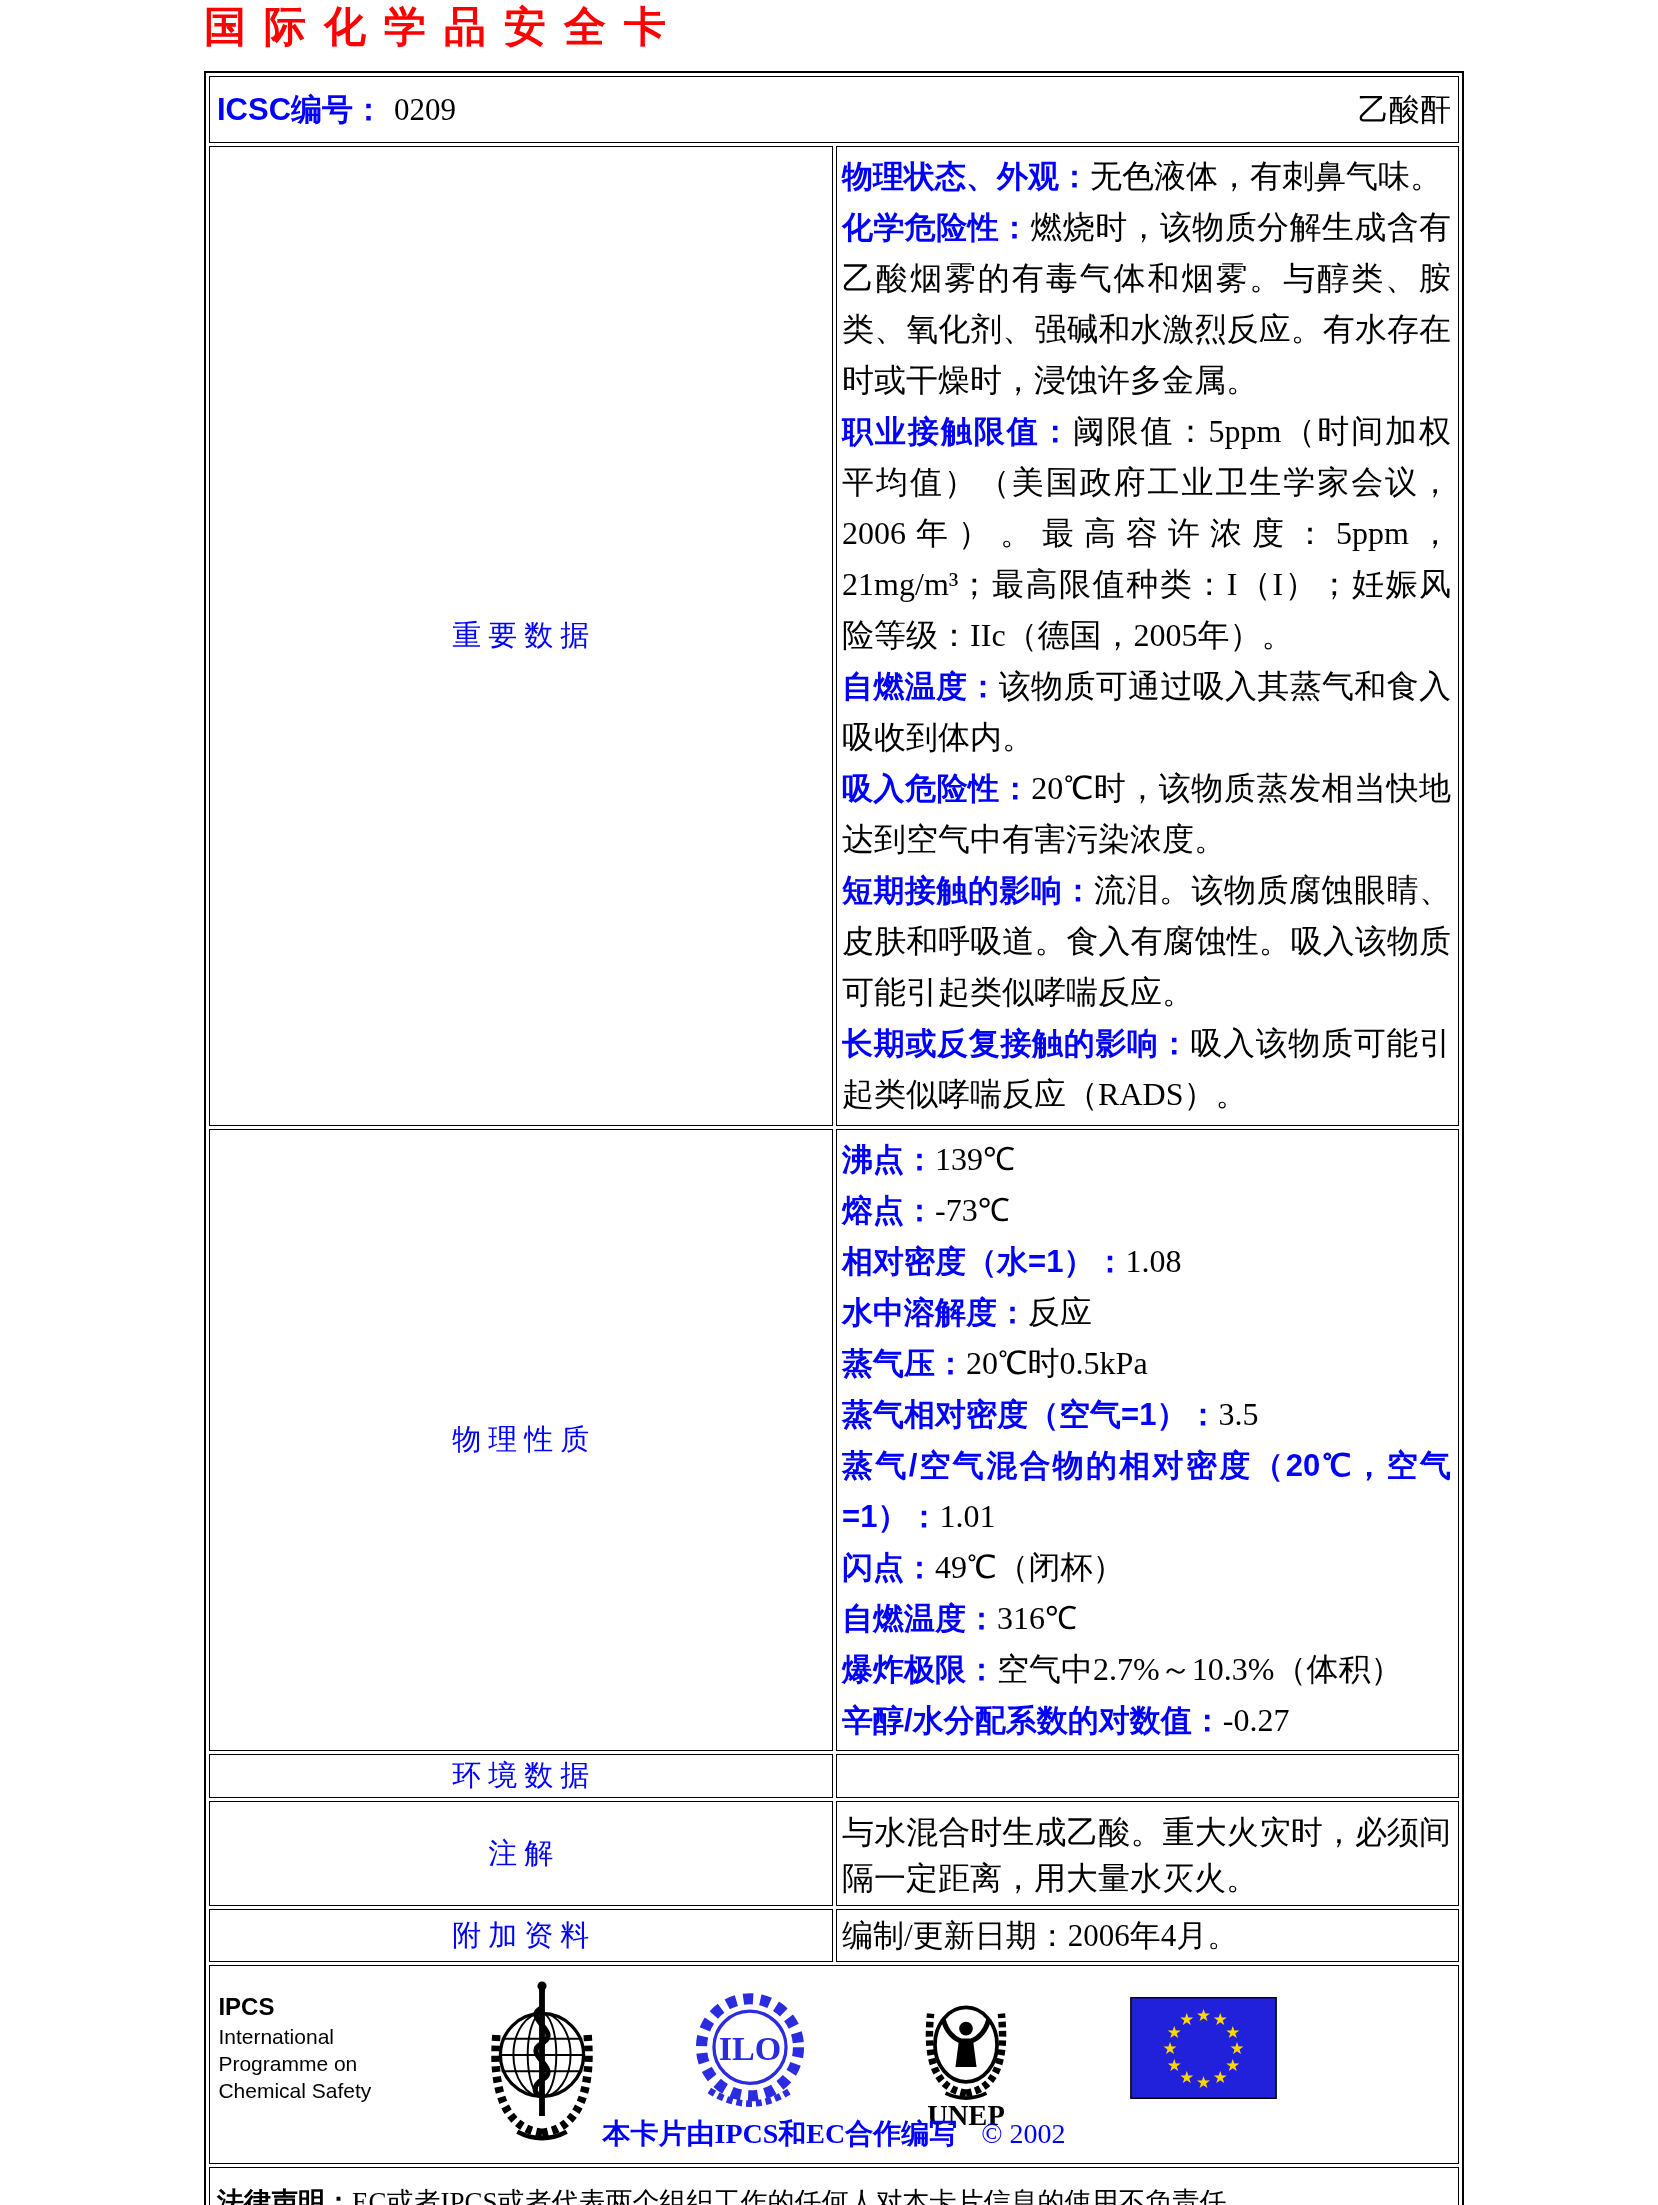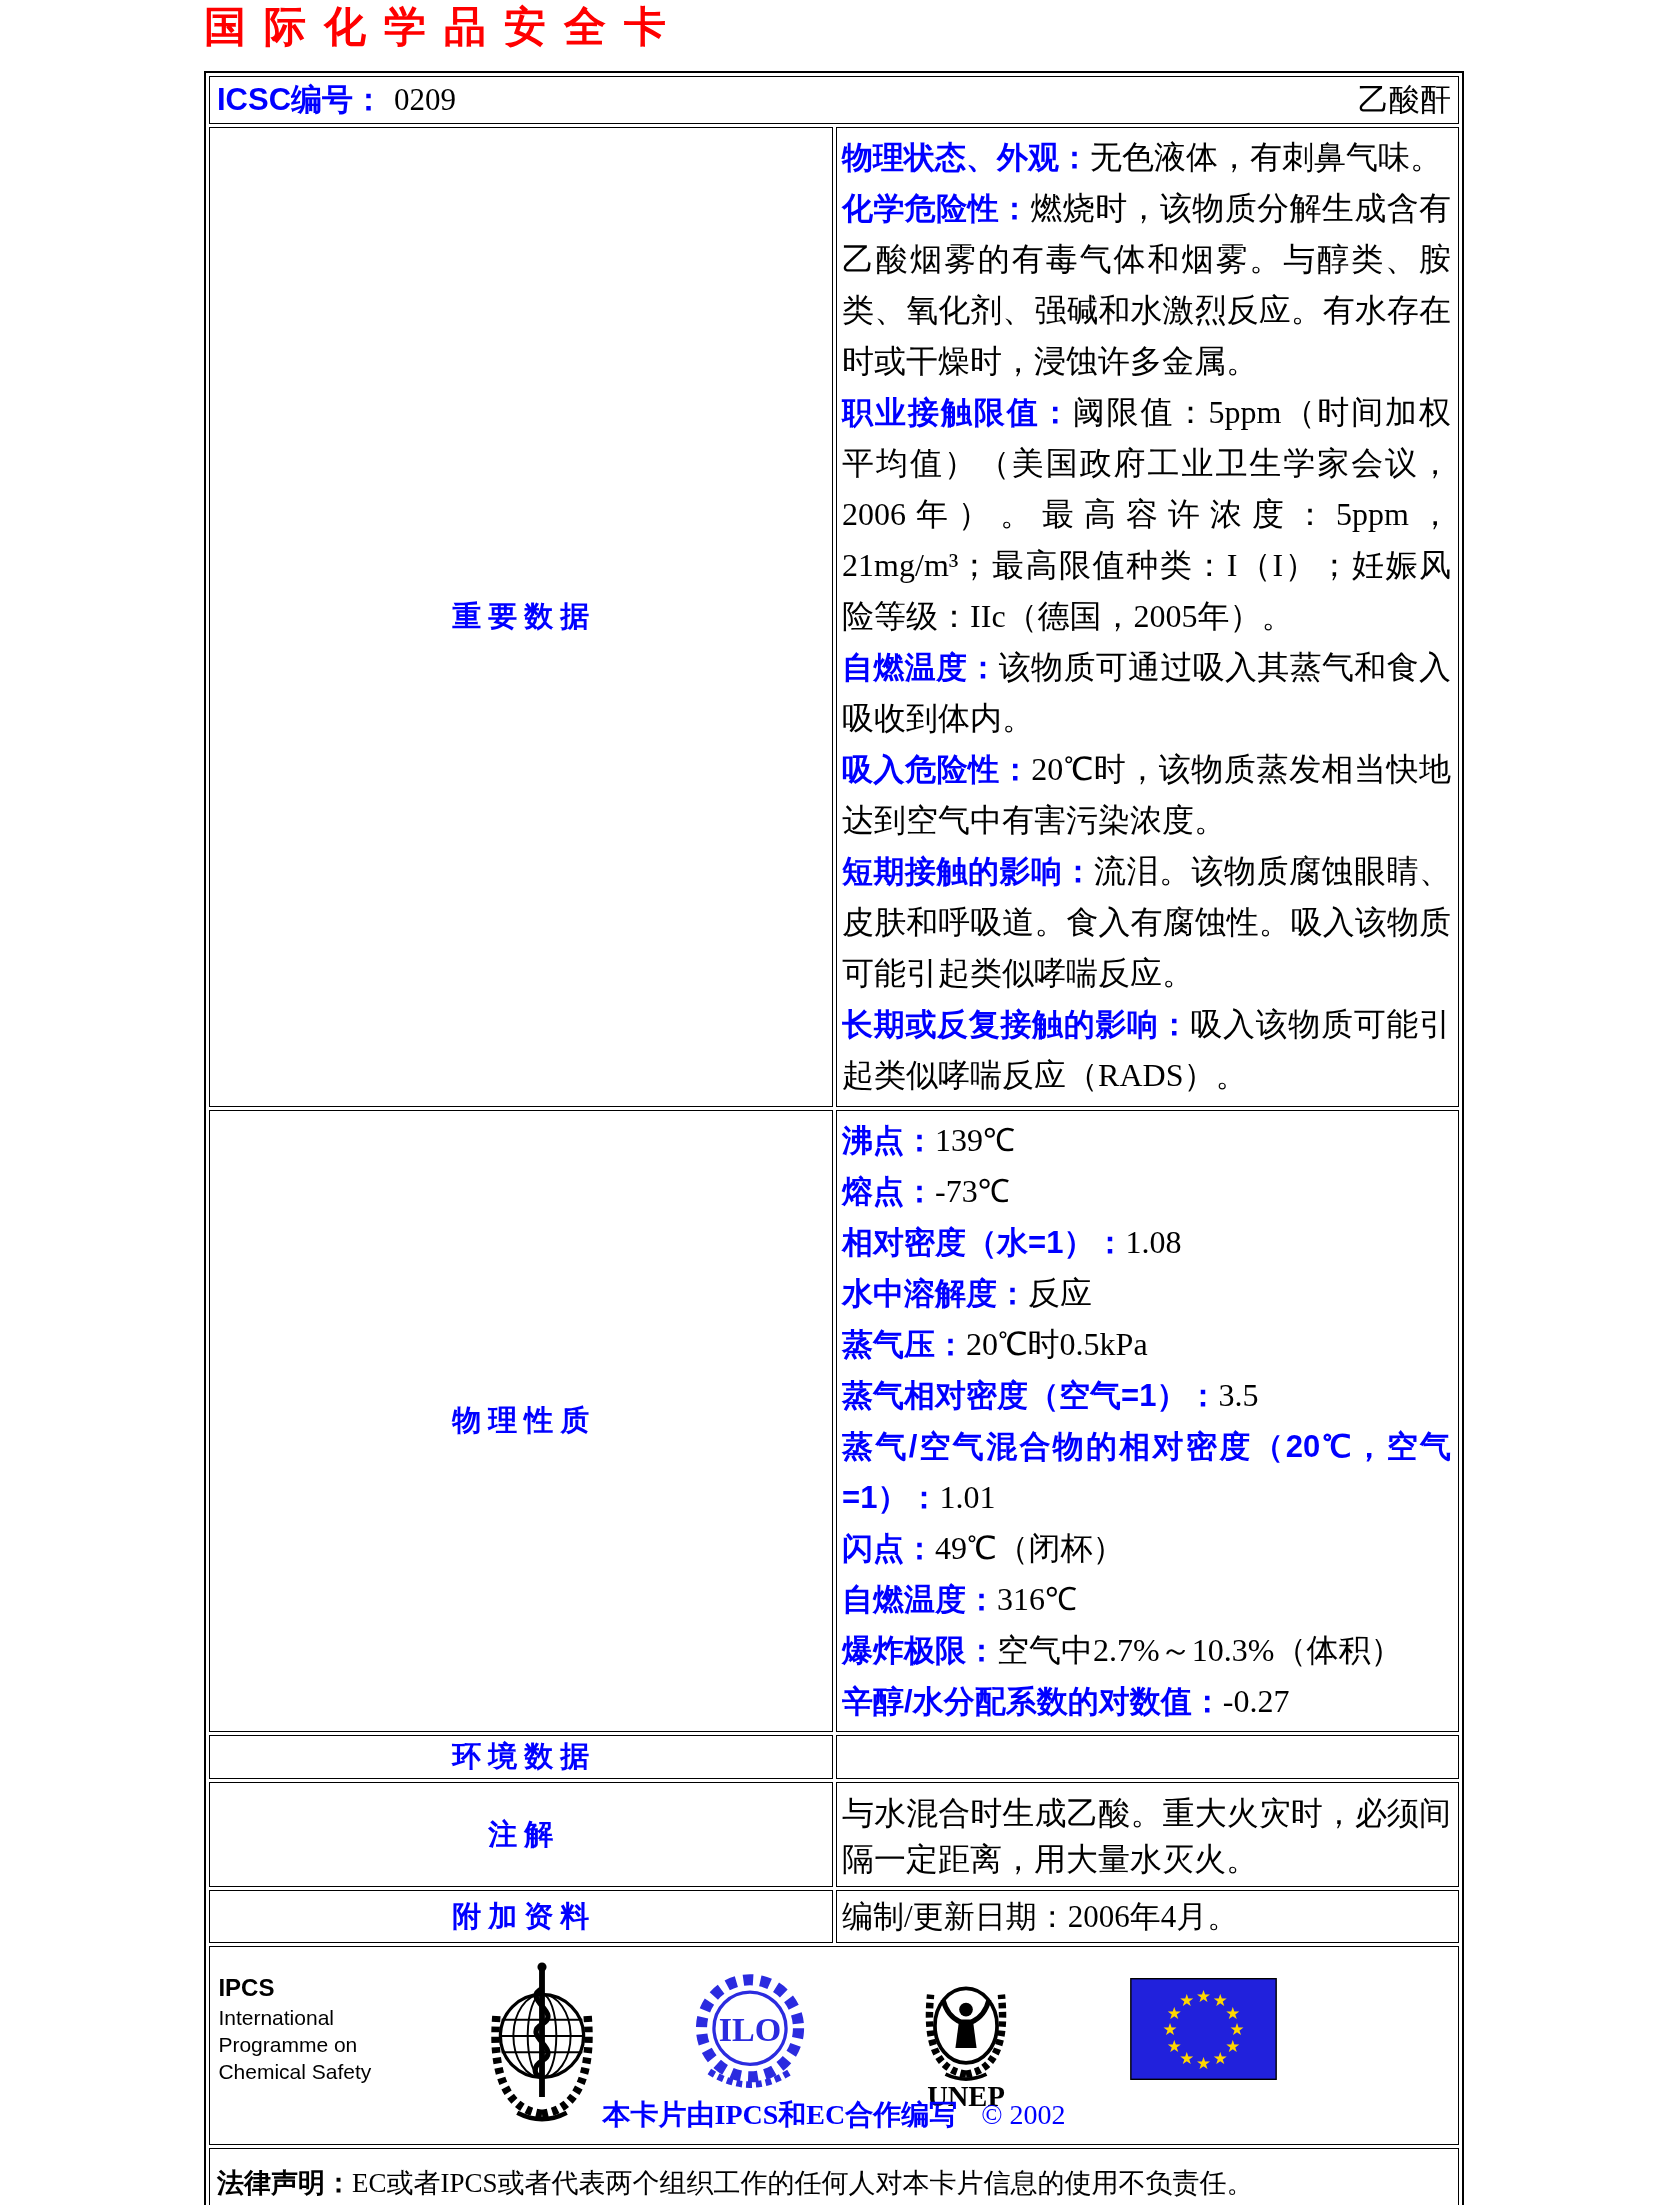--- a/index.html
+++ b/index.html
@@ -31,27 +31,27 @@
     background: #fff;
     table-layout: fixed;
   }
   td.cell { border: 1.4px solid #000; background: #fff; vertical-align: top; }
 
   td.rowlabel {
     width: 179px;
     text-align: center; vertical-align: middle;
     color: #0000FF;
     font-family: "Liberation Sans", sans-serif;
-    font-weight: bold;
+    font-weight: normal;
     font-size: 29px;
     letter-spacing: 7px;
     text-indent: 7px;
   }
 
-  td.header-cell { height: 48px; vertical-align: middle; padding: 0 7px; }
+  td.header-cell { height: 67px; vertical-align: middle; padding: 0 7px; }
   .header-flex { display: flex; align-items: baseline; font-size: 31px; }
   .hdr-num { margin-left: 9.8px; font-size: 31px; }
   .chem-name { margin-left: auto; font-size: 31px; }
 
   .blab {
     color: #0000FF;
     font-family: "Liberation Sans", sans-serif;
     font-weight: bold;
     font-size: 31px;
   }

